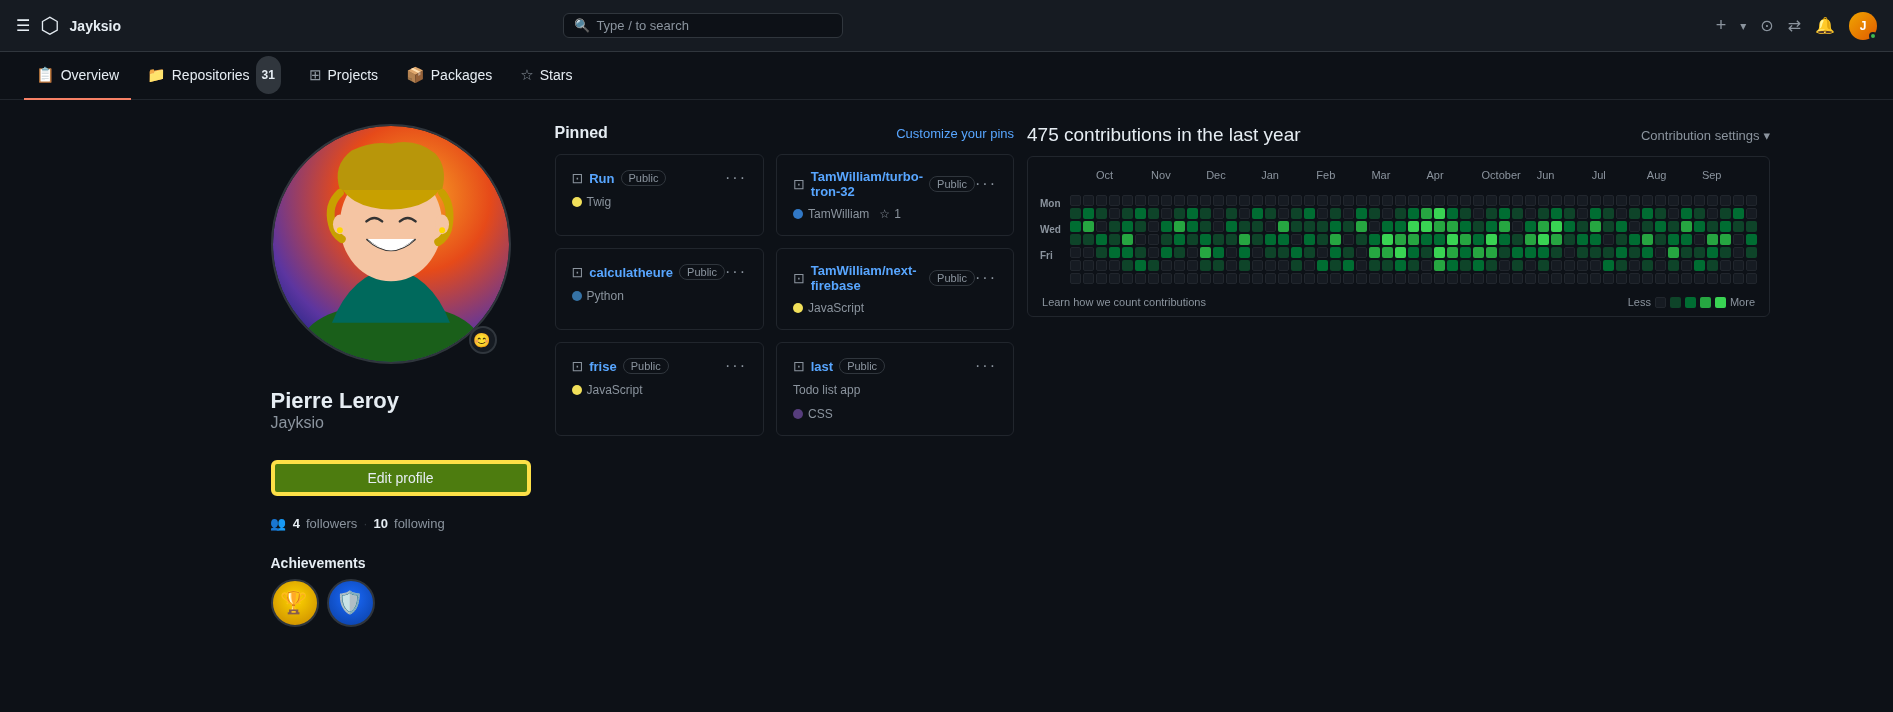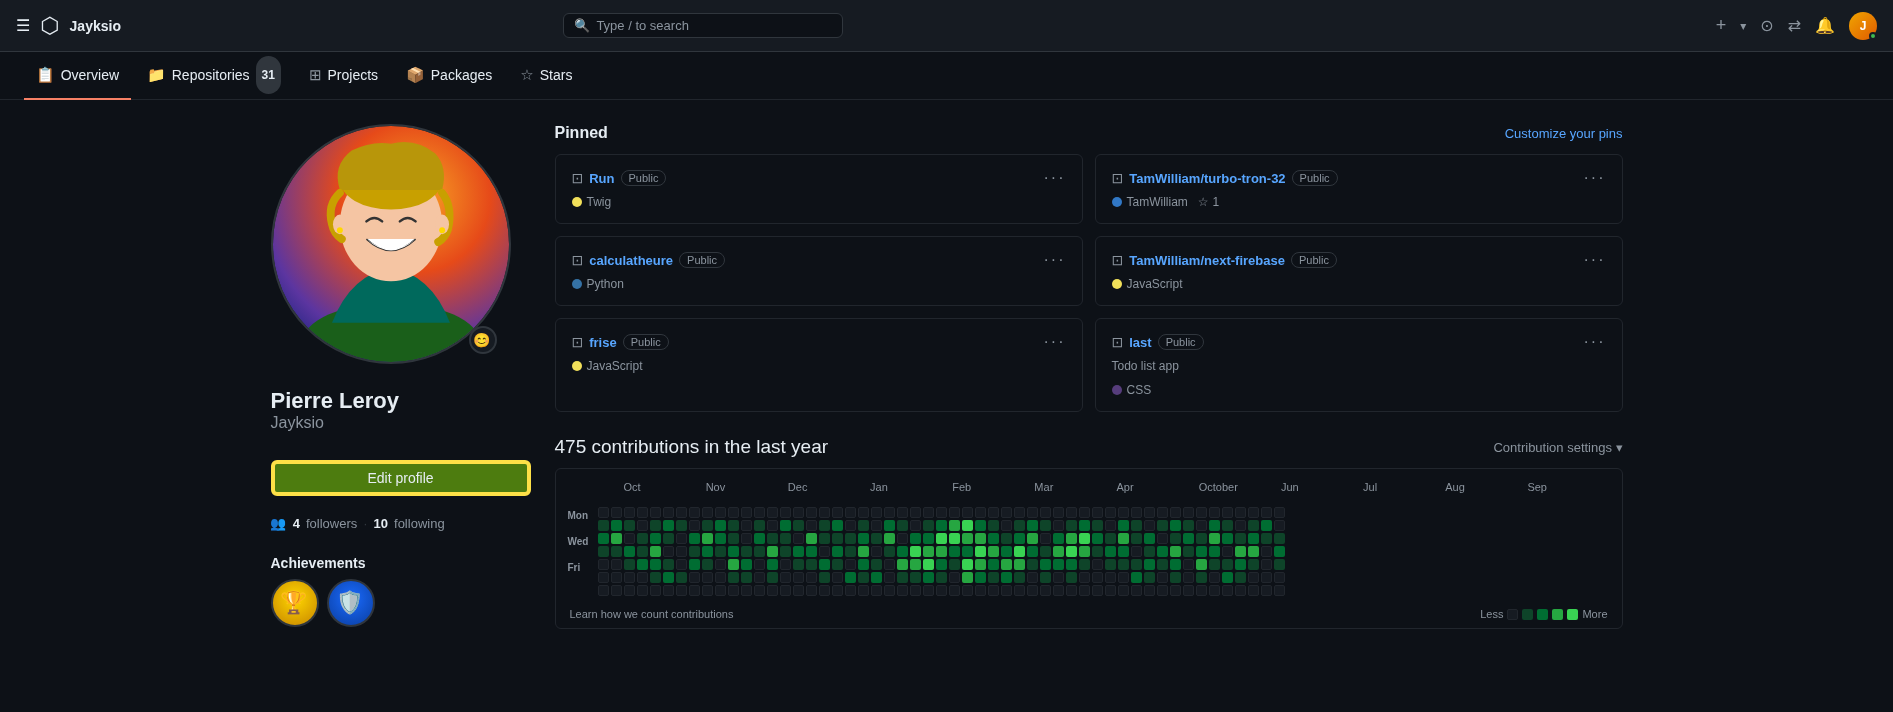--- a/index.html
+++ b/index.html
@@ -161,21 +161,21 @@
       display: flex; align-items: center; justify-content: center;
       font-size: 22px;
     }
     .achievement-b {
       background: radial-gradient(circle at 50% 40%, #1a6bff, #0a3d9e);
       display: flex; align-items: center; justify-content: center;
       font-size: 22px;
     }
 
     
-    .main-content { flex: 1; display: flex; flex-direction: column; gap: 24px; }
+    .main-content { flex: 1; display: flex; flex-direction: row; gap: 13px; }
 
     
     .section-header { display: flex; justify-content: space-between; align-items: center; margin-bottom: 12px; }
     .section-header-title { font-size: 16px; font-weight: 600; color: #e6edf3; }
     .customize-link { font-size: 13px; color: #58a6ff; cursor: pointer; }
 
     .pinned-grid {
       display: grid;
       grid-template-columns: 1fr 1fr;
       gap: 12px;

